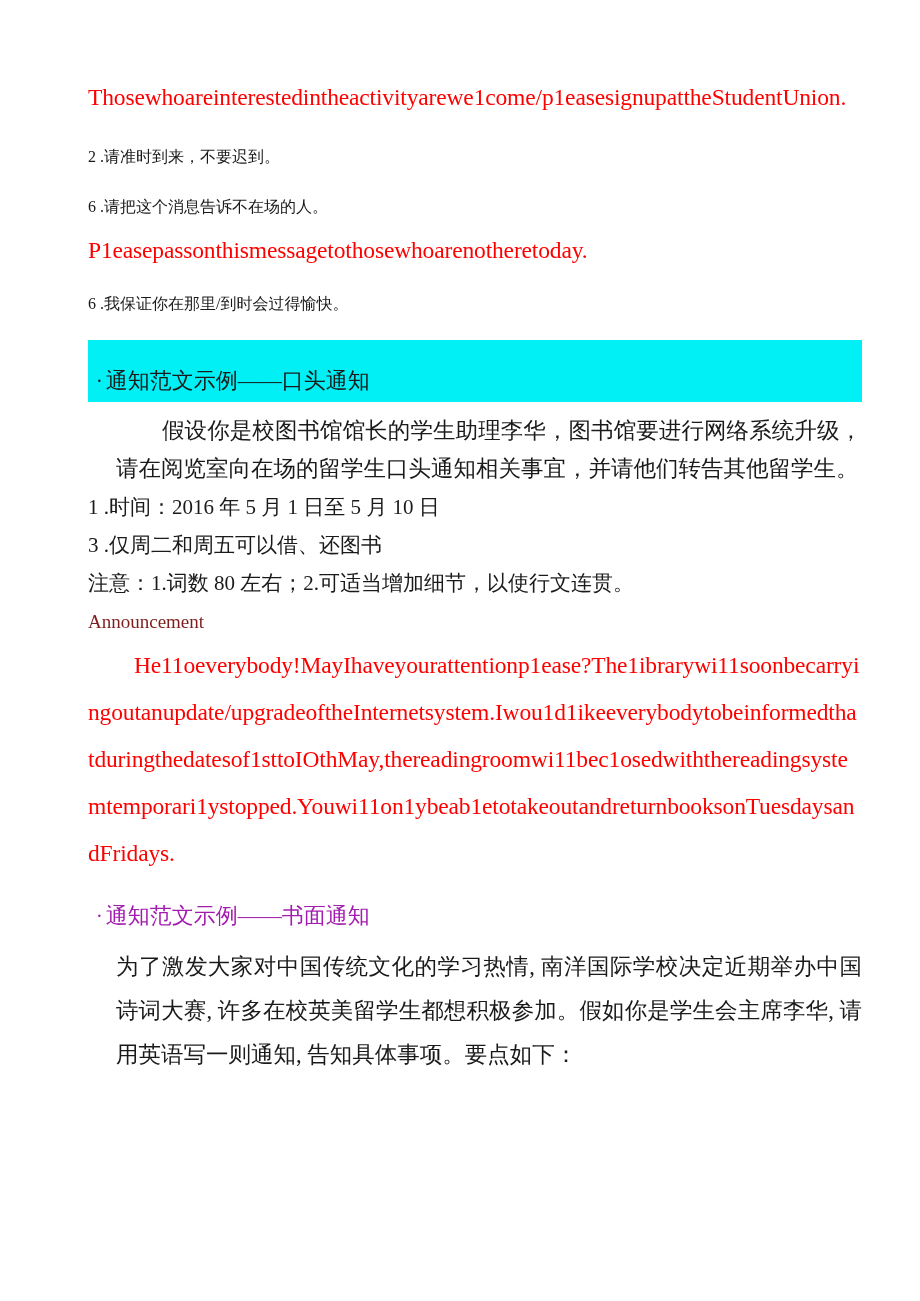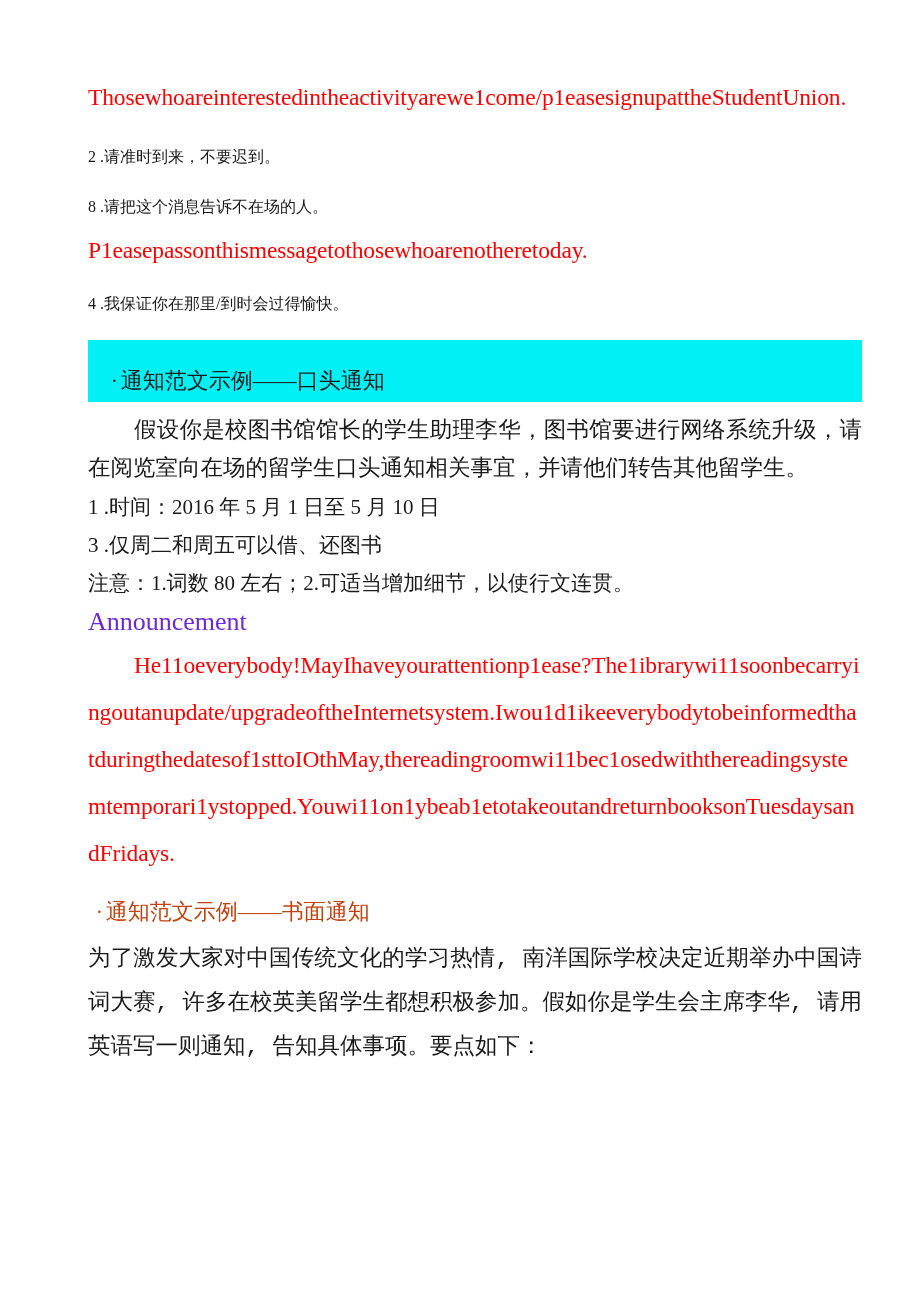--- a/index.html
+++ b/index.html
@@ -51,71 +51,72 @@
   
   .cn {
     color: #1a1a1a;
     font-family: "Liberation Serif", "DejaVu Serif", serif;
     font-size: 16px;
     line-height: 40px;
     word-break: break-all;
   }
   .cn-body {
     color: #1a1a1a;
-    font-family: Liberation Mono, monospace;
+    font-family: Liberation Serif, serif;
     font-size: 22.5px;
     line-height: 38px;
     text-align: justify;
     word-break: break-all;
+    margin-left: 28px;
   }
 
   .gap-sm { height: 10px; }
   .gap-md { height: 16px; }
 
   
   .indent2 { text-indent: 46px; }
 
   
   .cyan-bar {
     background: #00f0f5;
     width: 774px;
     height: 62px;
     position: relative;
     margin: 0;
   }
   .cyan-bar .bar-label {
     position: absolute;
-    left: 23px;
+    left: 8px;
     bottom: 6px;
     font-family: "Liberation Serif", "DejaVu Serif", serif;
     font-size: 22px;
     color: #1a1a1a;
     white-space: nowrap;
   }
 
   
   .bullet-head {
     font-family: "Liberation Serif", "DejaVu Serif", serif;
     font-size: 22px;
-    color: #c2410c;
+    color: #a21caf;
     padding-left: 8px;
-    line-height: 30px;
+    line-height: 38px;
     white-space: nowrap;
   }
 
   .bullet-dot {
     font-size: 20px;
     padding-right: 3px;
   }
 
   
   .ann-title {
-    color: #6d28d9;
+    color: #7f1d1d;
     font-family: "Liberation Serif", "DejaVu Serif", serif;
-    font-size: 26px;
+    font-size: 19px;
     line-height: 40px;
   }
 
   
   .num-line {
     color: #1a1a1a;
     font-family: "Liberation Serif", "DejaVu Serif", serif;
     font-size: 21px;
     line-height: 38px;
     white-space: nowrap;
@@ -128,26 +129,26 @@
   <div class="content">
 
     <p class="para en-red">Thosewhoareinterestedintheactivityarewe1come/p1easesignupattheStudentUnion.</p>
 
     <div class="gap-md"></div>
 
     <p class="para cn">2 .请准时到来，不要迟到。</p>
 
     <div class="gap-sm"></div>
 
-    <p class="para cn">8 .请把这个消息告诉不在场的人。</p>
+    <p class="para cn">6 .请把这个消息告诉不在场的人。</p>
     <p class="para en-red">P1easepassonthismessagetothosewhoarenotheretoday.</p>
 
     <div class="gap-sm"></div>
 
-    <p class="para cn">4 .我保证你在那里/到时会过得愉快。</p>
+    <p class="para cn">6 .我保证你在那里/到时会过得愉快。</p>
 
     <div class="gap-md"></div>
 
     <div class="cyan-bar">
       <div class="bar-label">
         <span class="bullet-dot">·</span><span>通知范文示例——口头通知</span>
       </div>
     </div>
 
     <div class="gap-sm"></div>

